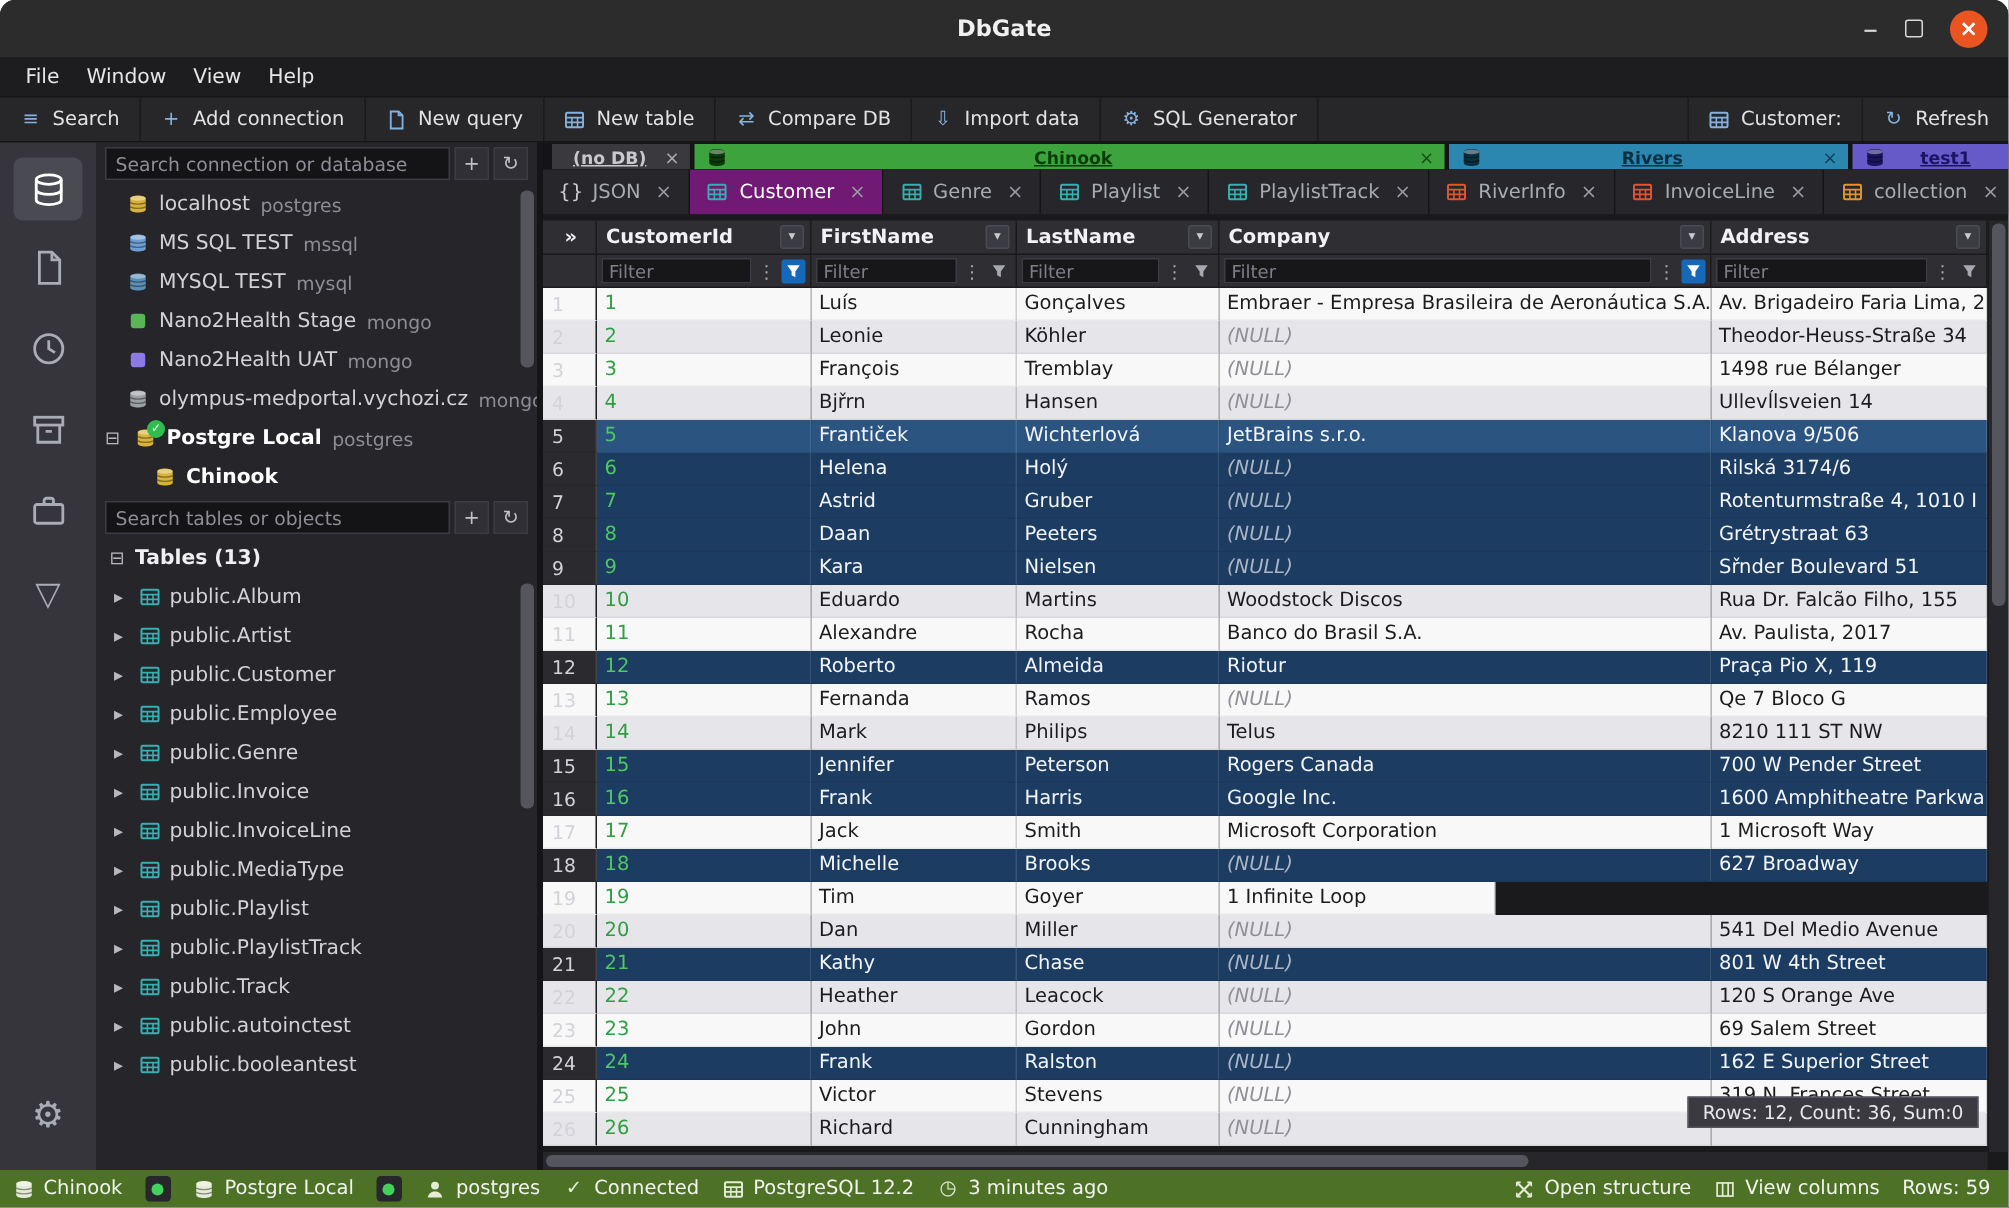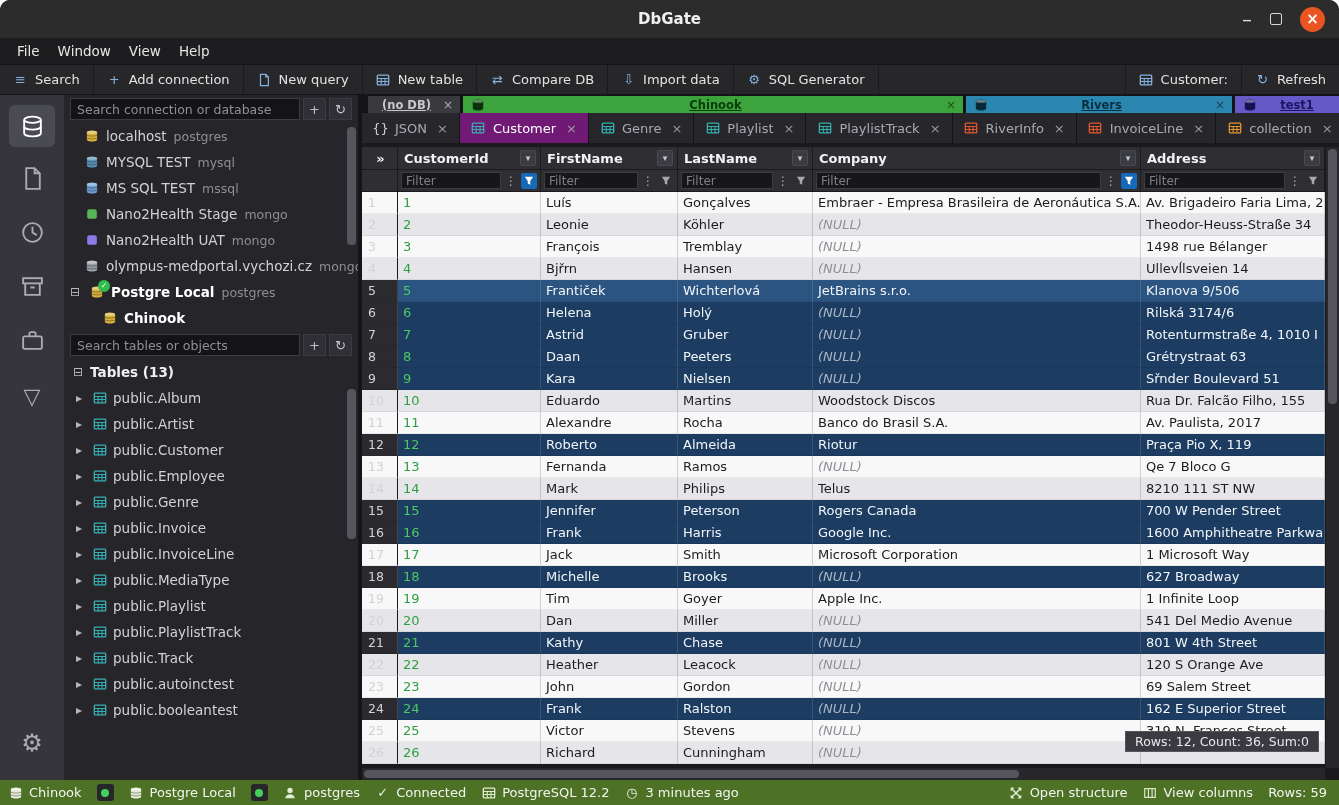--- a/index.html
+++ b/index.html
@@ -243,43 +243,43 @@
                   <ellipse cx="8" cy="3.7" rx="5.9" ry="1.8" fill="rgba(255,255,255,.38)"></ellipse>
                   <path d="M2.1 7c1.3.7 3.5 1.1 5.9 1.1S12.6 7.7 13.9 7M2.1 10.2c1.3.7 3.5 1.1 5.9 1.1s4.6-.4 5.9-1.1" stroke="rgba(0,0,0,.4)" fill="none"></path>
                 </svg>
               </span>
             </span>
             <span class="nm">localhost</span>
             <span class="typ">postgres</span>
           </div>
           <div class="tree-item">
             <span class="icwrap">
+              <span class="gic" style="color:#6e9fd4">
+                <svg viewBox="0 0 16 16">
+                  <path fill="currentColor" d="M8 1.6c-3.2 0-5.9.9-5.9 2.1v8.6c0 1.2 2.7 2.1 5.9 2.1s5.9-.9 5.9-2.1V3.7c0-1.2-2.7-2.1-5.9-2.1z"></path>
+                  <ellipse cx="8" cy="3.7" rx="5.9" ry="1.8" fill="rgba(255,255,255,.38)"></ellipse>
+                  <path d="M2.1 7c1.3.7 3.5 1.1 5.9 1.1S12.6 7.7 13.9 7M2.1 10.2c1.3.7 3.5 1.1 5.9 1.1s4.6-.4 5.9-1.1" stroke="rgba(0,0,0,.4)" fill="none"></path>
+                </svg>
+              </span>
+            </span>
+            <span class="nm">MS SQL TEST</span>
+            <span class="typ">mssql</span>
+          </div>
+          <div class="tree-item">
+            <span class="icwrap">
               <span class="gic" style="color:#5b8fb5">
                 <svg viewBox="0 0 16 16">
                   <path fill="currentColor" d="M8 1.6c-3.2 0-5.9.9-5.9 2.1v8.6c0 1.2 2.7 2.1 5.9 2.1s5.9-.9 5.9-2.1V3.7c0-1.2-2.7-2.1-5.9-2.1z"></path>
                   <ellipse cx="8" cy="3.7" rx="5.9" ry="1.8" fill="rgba(255,255,255,.38)"></ellipse>
                   <path d="M2.1 7c1.3.7 3.5 1.1 5.9 1.1S12.6 7.7 13.9 7M2.1 10.2c1.3.7 3.5 1.1 5.9 1.1s4.6-.4 5.9-1.1" stroke="rgba(0,0,0,.4)" fill="none"></path>
                 </svg>
               </span>
             </span>
             <span class="nm">MYSQL TEST</span>
             <span class="typ">mysql</span>
-          </div>
-          <div class="tree-item">
-            <span class="icwrap">
-              <span class="gic" style="color:#6e9fd4">
-                <svg viewBox="0 0 16 16">
-                  <path fill="currentColor" d="M8 1.6c-3.2 0-5.9.9-5.9 2.1v8.6c0 1.2 2.7 2.1 5.9 2.1s5.9-.9 5.9-2.1V3.7c0-1.2-2.7-2.1-5.9-2.1z"></path>
-                  <ellipse cx="8" cy="3.7" rx="5.9" ry="1.8" fill="rgba(255,255,255,.38)"></ellipse>
-                  <path d="M2.1 7c1.3.7 3.5 1.1 5.9 1.1S12.6 7.7 13.9 7M2.1 10.2c1.3.7 3.5 1.1 5.9 1.1s4.6-.4 5.9-1.1" stroke="rgba(0,0,0,.4)" fill="none"></path>
-                </svg>
-              </span>
-            </span>
-            <span class="nm">MS SQL TEST</span>
-            <span class="typ">mssql</span>
           </div>
           <div class="tree-item">
             <span class="icwrap">
               <span class="gic" style="color:#58b558">
                 <svg viewBox="0 0 16 16">
                   <rect x="2.5" y="2.5" width="11" height="11" rx="2.5" fill="currentColor"></rect>
                 </svg>
               </span>
             </span>
             <span class="nm">Nano2Health Stage</span>
@@ -815,21 +815,20 @@
               <div class="dcell" style="width:137px">Michelle</div>
               <div class="dcell" style="width:135px">Brooks</div>
               <div class="dcell nullv" style="width:328px">(NULL)</div>
               <div class="dcell" style="width:184px">627 Broadway</div>
             </div>
             <div class="drow z1">
               <div class="dcell rn rownum">19</div>
               <div class="dcell idc" style="width:143px">19</div>
               <div class="dcell" style="width:137px">Tim</div>
               <div class="dcell" style="width:135px">Goyer</div>
-              <div class="dcell" style="width:328px">Apple Inc.</div>
               <div class="dcell" style="width:184px">1 Infinite Loop</div>
             </div>
             <div class="drow z0">
               <div class="dcell rn rownum">20</div>
               <div class="dcell idc" style="width:143px">20</div>
               <div class="dcell" style="width:137px">Dan</div>
               <div class="dcell" style="width:135px">Miller</div>
               <div class="dcell nullv" style="width:328px">(NULL)</div>
               <div class="dcell" style="width:184px">541 Del Medio Avenue</div>
             </div>

